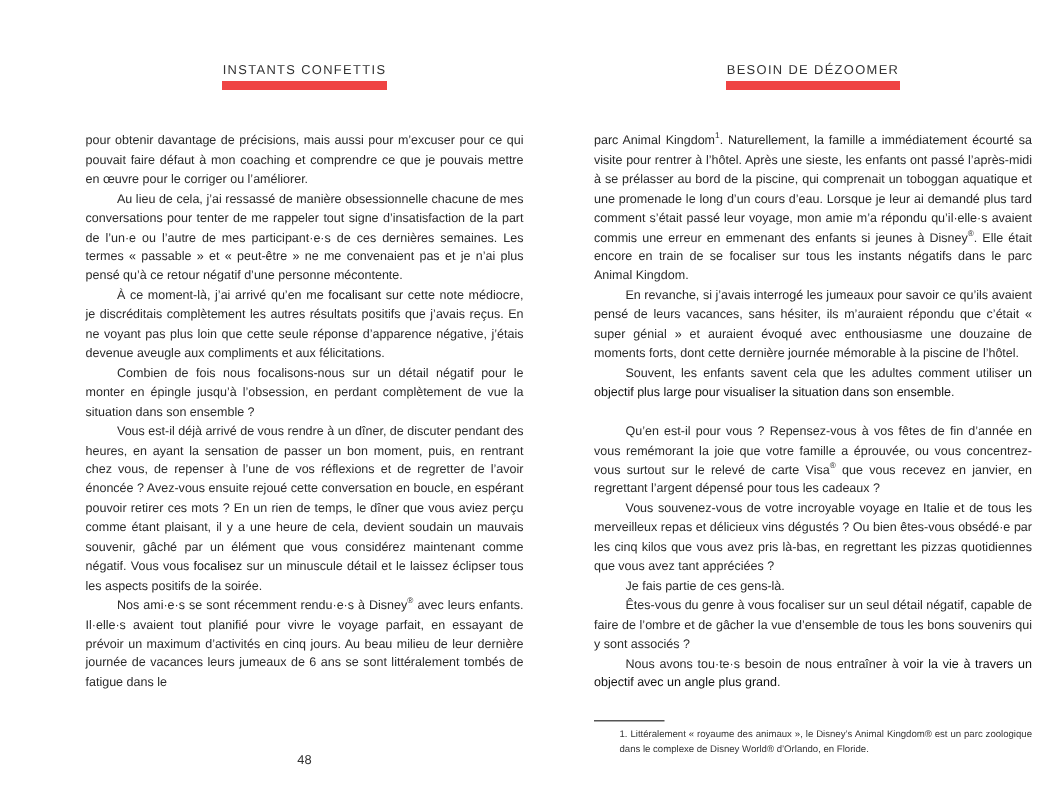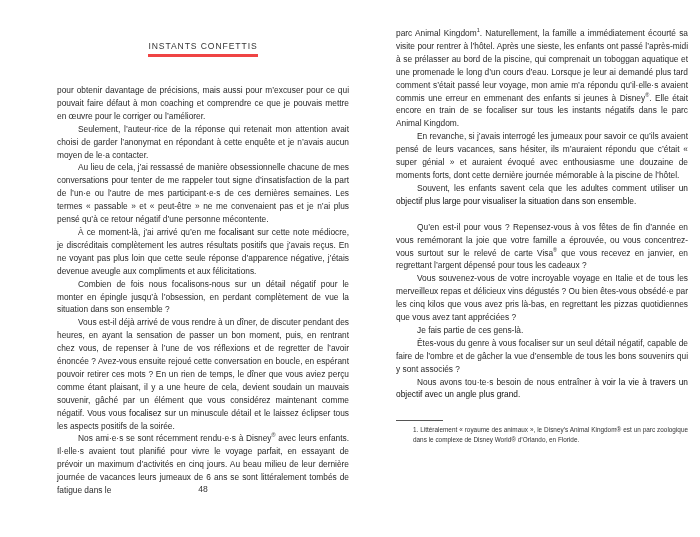--- a/index.html
+++ b/index.html
@@ -4,51 +4,51 @@
 <style>
   html, body { margin:0; padding:0; background:#ffffff; }
   body { width:700px; height:537px; position:relative; overflow:hidden;
          font-family:"Liberation Sans", sans-serif; color:#2a2a2a; }
   .page { position:absolute; top:0; width:292px; }
   .left { left:57px; }
   .right { left:396px; width:292px; }
   .running-head { text-align:center; font-size:8.6px; letter-spacing:0.9px;
          color:#333; margin-top:41px; }
   .running-head span { display:inline-block; padding-bottom:3px;
-         border-bottom:3px solid #ef4444; }
+         border-bottom:6px solid #ef4444; }
   .body { margin-top:15px; font-size:8.35px; line-height:12.9px; text-align:justify;
           hyphens:manual; }
   .body p { margin:0; text-indent:21px; }
   .body p.noindent { text-indent:0;margin-top:27px; }
   .body p.gap { margin-top:13px; }
   b { font-weight:normal; color:#111; }
   sup { font-size:5.5px; line-height:0; }
   .fn-rule { width:47px; border-top:1px solid #555; margin-top:19px; }
   .footnote { font-size:6.4px; line-height:9.8px; margin-top:4px; text-align:justify; color:#333; }
   .footnote span.n { display:inline-block; padding-left:17px; }
-  .folio { position:absolute; top:484px; width:100%; text-align:center; font-size:8.6px; color:#333; }
+  .folio { position:absolute; top:501px; width:100%; text-align:center; font-size:8.6px; color:#333; }
 </style>
 </head>
 <body>
 
 <div class="page left">
   <div class="running-head"><span>INSTANTS CONFETTIS</span></div>
   <div class="body" id="left-body">
       <p class="noindent"><span>pour obtenir davantage de précisions, mais aussi pour m’excuser pour ce qui pouvait faire défaut à mon coaching et comprendre ce que je pouvais mettre en œuvre pour le corriger ou l’améliorer.</span></p>
-      <p><span>Seulement, l’auteur·rice de la réponse qui retenait mon attention avait choisi de garder l’anonymat en répondant à cette enquête et je n’avais aucun moyen de le·a contacter.</span></p>
       <p><span>Au lieu de cela, j’ai ressassé de manière obsessionnelle chacune de mes conversations pour tenter de me rappeler tout signe d’insatisfaction de la part de l’un·e ou l’autre de mes participant·e·s de ces dernières semaines. Les termes « passable » et « peut-être » ne me convenaient pas et je n’ai plus pensé qu’à ce retour négatif d’une personne mécontente.</span></p>
       <p><span>À ce moment-là, j’ai arrivé qu’en me </span><b>focalisant</b><span> sur cette note médiocre, je discréditais complètement les autres résultats positifs que j’avais reçus. En ne voyant pas plus loin que cette seule réponse d’apparence négative, j’étais devenue aveugle aux compliments et aux félicitations.</span></p>
       <p><span>Combien de fois nous focalisons-nous sur un détail négatif pour le monter en épingle jusqu’à l’obsession, en perdant complètement de vue la situation dans son ensemble ?</span></p>
       <p><span>Vous est-il déjà arrivé de vous rendre à un dîner, de discuter pendant des heures, en ayant la sensation de passer un bon moment, puis, en rentrant chez vous, de repenser à l’une de vos réflexions et de regretter de l’avoir énoncée ? Avez-vous ensuite rejoué cette conversation en boucle, en espérant pouvoir retirer ces mots ? En un rien de temps, le dîner que vous aviez perçu comme étant plaisant, il y a une heure de cela, devient soudain un mauvais souvenir, gâché par un élément que vous considérez maintenant comme négatif. Vous vous </span><b>focalisez</b><span> sur un minuscule détail et le laissez éclipser tous les aspects positifs de la soirée.</span></p>
       <p><span>Nos ami·e·s se sont récemment rendu·e·s à Disney</span><sup>®</sup><span> avec leurs enfants. Il·elle·s avaient tout planifié pour vivre le voyage parfait, en essayant de prévoir un maximum d’activités en cinq jours. Au beau milieu de leur dernière journée de vacances leurs jumeaux de 6 ans se sont littéralement tombés de fatigue dans le</span></p>
     </div>
   <div class="folio">48</div>
 </div>
 
 <div class="page right">
+  <div class="running-head"><span>BESOIN DE DÉZOOMER</span></div>
   <div class="body" id="right-body">
       <p class="noindent"><span>parc Animal Kingdom</span><sup>1</sup><span>. Naturellement, la famille a immédiatement écourté sa visite pour rentrer à l’hôtel. Après une sieste, les enfants ont passé l’après-midi à se prélasser au bord de la piscine, qui comprenait un toboggan aquatique et une promenade le long d’un cours d’eau. Lorsque je leur ai demandé plus tard comment s’était passé leur voyage, mon amie m’a répondu qu’il·elle·s avaient commis une erreur en emmenant des enfants si jeunes à Disney</span><sup>®</sup><span>. Elle était encore en train de se focaliser sur tous les instants négatifs dans le parc Animal Kingdom.</span></p>
       <p><span>En revanche, si j’avais interrogé les jumeaux pour savoir ce qu’ils avaient pensé de leurs vacances, sans hésiter, ils m’auraient répondu que c’était « super génial » et auraient évoqué avec enthousiasme une douzaine de moments forts, dont cette dernière journée mémorable à la piscine de l’hôtel.</span></p>
       <p><span>Souvent, les enfants savent cela que les adultes comment utiliser </span><b>un objectif plus large pour visualiser la situation dans son ensemble</b><span>.</span></p>
       <p class="gap"><span>Qu’en est-il pour vous ? Repensez-vous à vos fêtes de fin d’année en vous remémorant la joie que votre famille a éprouvée, ou vous concentrez-vous surtout sur le relevé de carte Visa</span><sup>®</sup><span> que vous recevez en janvier, en regrettant l’argent dépensé pour tous les cadeaux ?</span></p>
       <p><span>Vous souvenez-vous de votre incroyable voyage en Italie et de tous les merveilleux repas et délicieux vins dégustés ? Ou bien êtes-vous obsédé·e par les cinq kilos que vous avez pris là-bas, en regrettant les pizzas quotidiennes que vous avez tant appréciées ?</span></p>
       <p><span>Je fais partie de ces gens-là.</span></p>
       <p><span>Êtes-vous du genre à vous focaliser sur un seul détail négatif, capable de faire de l’ombre et de gâcher la vue d’ensemble de tous les bons souvenirs qui y sont associés ?</span></p>
       <p><span>Nous avons tou·te·s besoin de nous entraîner à </span><b>voir la vie à travers un objectif avec un angle plus grand</b><span>.</span></p>
     </div>

